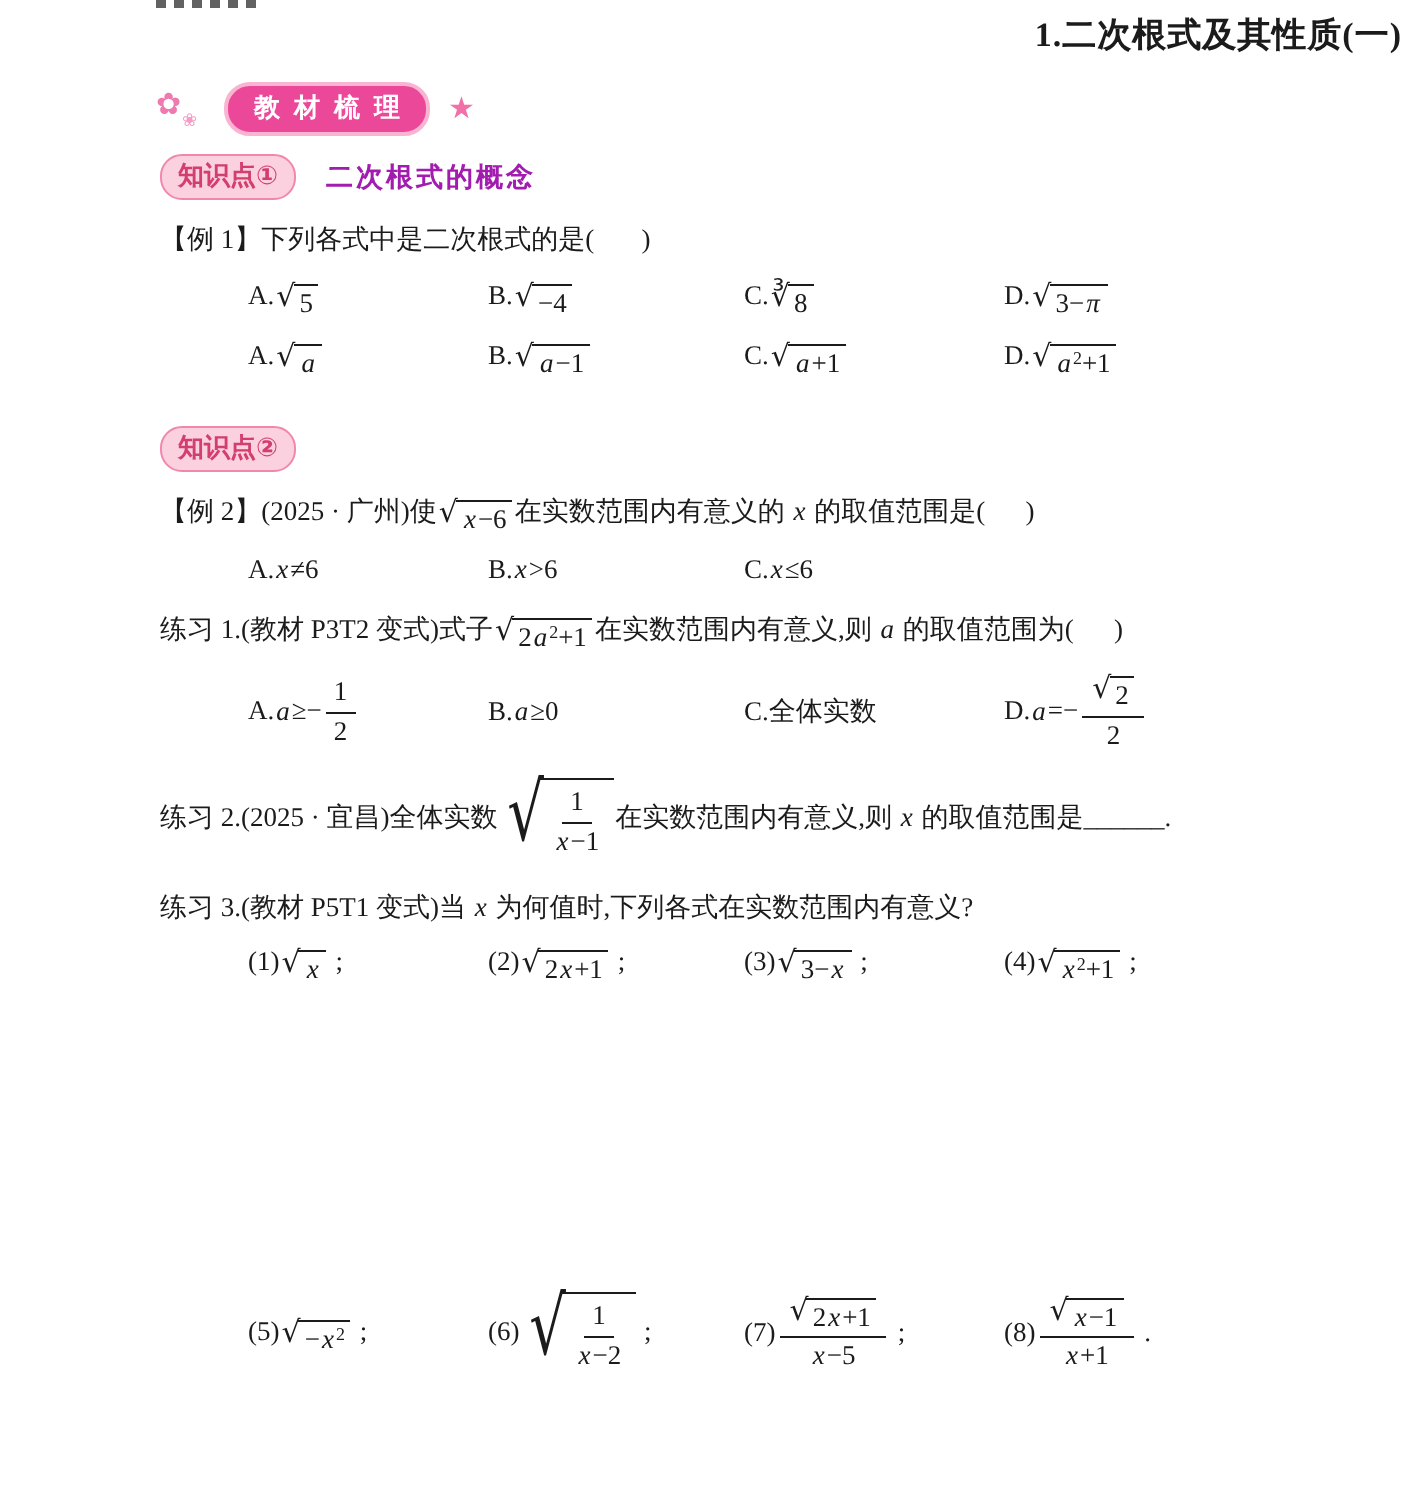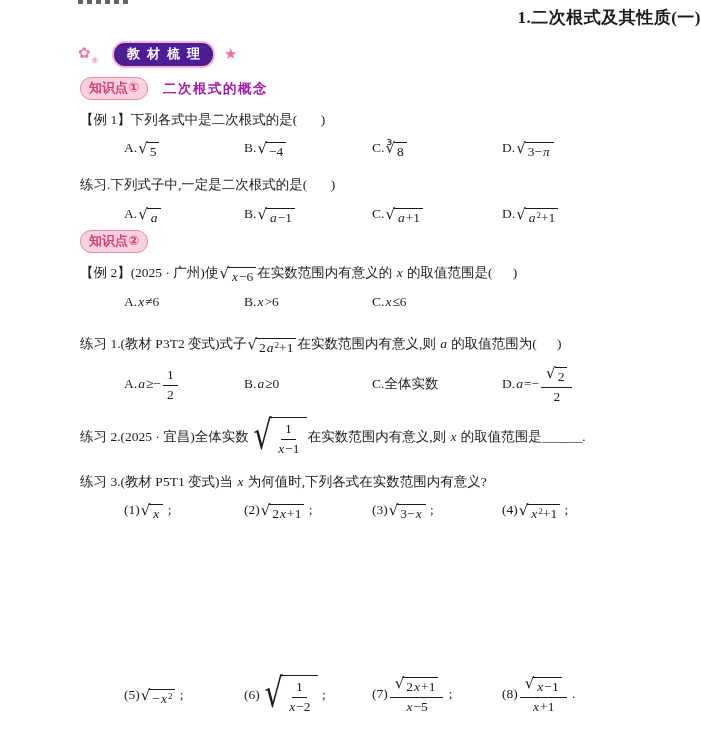--- a/index.html
+++ b/index.html
@@ -20,37 +20,37 @@
   .title{
     margin:0;padding:6px 0 0 50px;
     text-align:right;
     font-size:17px;font-weight:bold;letter-spacing:.5px;
   }
   .deco-row{display:flex;align-items:center;margin:13px 0 0 78px;height:24px;}
   .flower{position:relative;color:#ef7ab0;font-size:15px;line-height:1;margin-right:8px;width:26px;}
   .flower .fl-big{position:absolute;top:-8px;left:0;}
   .flower .fl-small{position:absolute;top:2px;left:13px;font-size:9px;color:#f49cc4;}
   .pill{
-    background:#4c1d95;border:2px solid #f8b4d1;border-radius:13px;
+    background:#ec4899;border:2px solid #f8b4d1;border-radius:13px;
     color:#ffffff;font-weight:bold;font-size:13px;letter-spacing:7px;
     padding:2px 6px 3px 13px;
     font-family:"Liberation Sans","DejaVu Sans",sans-serif;
   }
   .star{color:#f170a8;font-size:15px;margin-left:9px;font-family:"DejaVu Sans",sans-serif;}
   .kp-row{display:flex;align-items:center;margin:11px 0 0 80px;text-align:right;}
-  .kp-row.kp2{margin-top:3px;}
+  .kp-row.kp2{margin-top:22px;}
   .kp-pill{
     background:#fbd0df;border:1.4px solid #ef87ae;border-radius:11px;
     color:#d23f6f;font-weight:bold;font-size:13px;padding:1px 8px 2px;
     font-family:"Liberation Sans","DejaVu Sans",sans-serif;
   }
   .kp-heading{color:#a21caf;font-weight:bold;font-size:13.5px;margin-left:15px;letter-spacing:1.5px;}
   .stem{margin:9px 50px 0 80px;line-height:1.6;}
   .stem.mt14{margin-top:14px;}
-  .stem.mt11{margin-top:23px;}
+  .stem.mt11{margin-top:11px;}
   .stem.mt12{margin-top:12px;}
   .opts{
     display:grid;grid-template-columns:120px 128px 130px auto;
     margin:9px 0 0 124px;align-items:baseline;
   }
   .opts.mt10{margin-top:10px;}
   .opts.mt8{margin-top:8px;}
   .opts.row2{margin-top:152px;}
   
   .mb{font-weight:normal;}
@@ -106,21 +106,20 @@
     <span><span class="mt">C.</span><span class="root cbrt">
           <span class="rsign">∛</span>
           <span class="rad"><span class="mt">8</span></span>
         </span></span>
     <span><span class="mt">D.</span><span class="root sqrt">
           <span class="rsign">√</span>
           <span class="rad"><span class="mt">3−</span><span class="mv">π</span></span>
         </span></span>
   </div>
 
-  <p class="stem mt14"><span class="mb">练习.</span><span class="mt">下列式子中,一定是二次根式的是(&nbsp;&nbsp;&nbsp;&nbsp;&nbsp;&nbsp;&nbsp;)</span></p>
   <div class="opts mt10">
     <span><span class="mt">A.</span><span class="root sqrt">
           <span class="rsign">√</span>
           <span class="rad"><span class="mv">a</span></span>
         </span></span>
     <span><span class="mt">B.</span><span class="root sqrt">
           <span class="rsign">√</span>
           <span class="rad"><span class="mv">a</span><span class="mt">−1</span></span>
         </span></span>
     <span><span class="mt">C.</span><span class="root sqrt">

